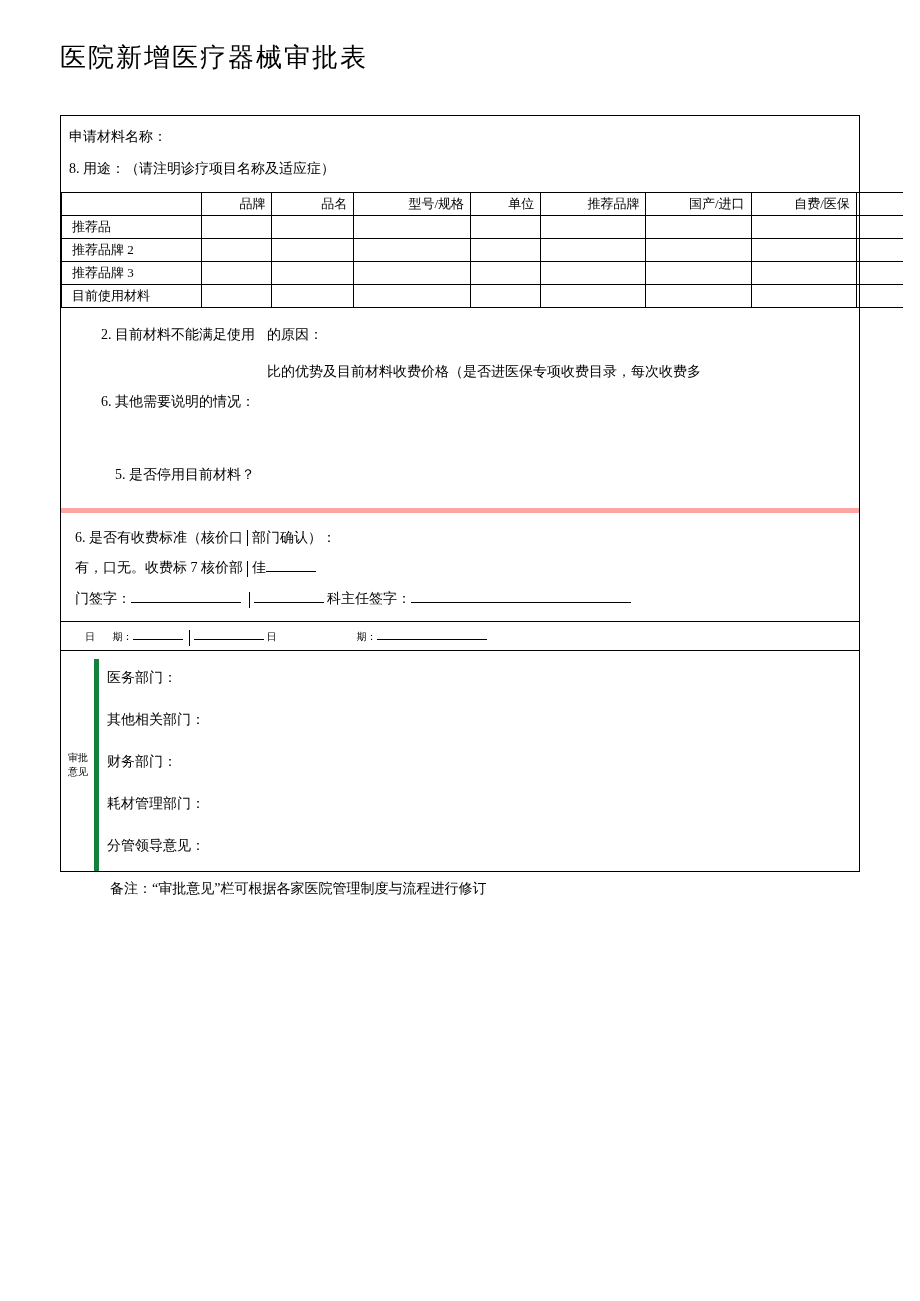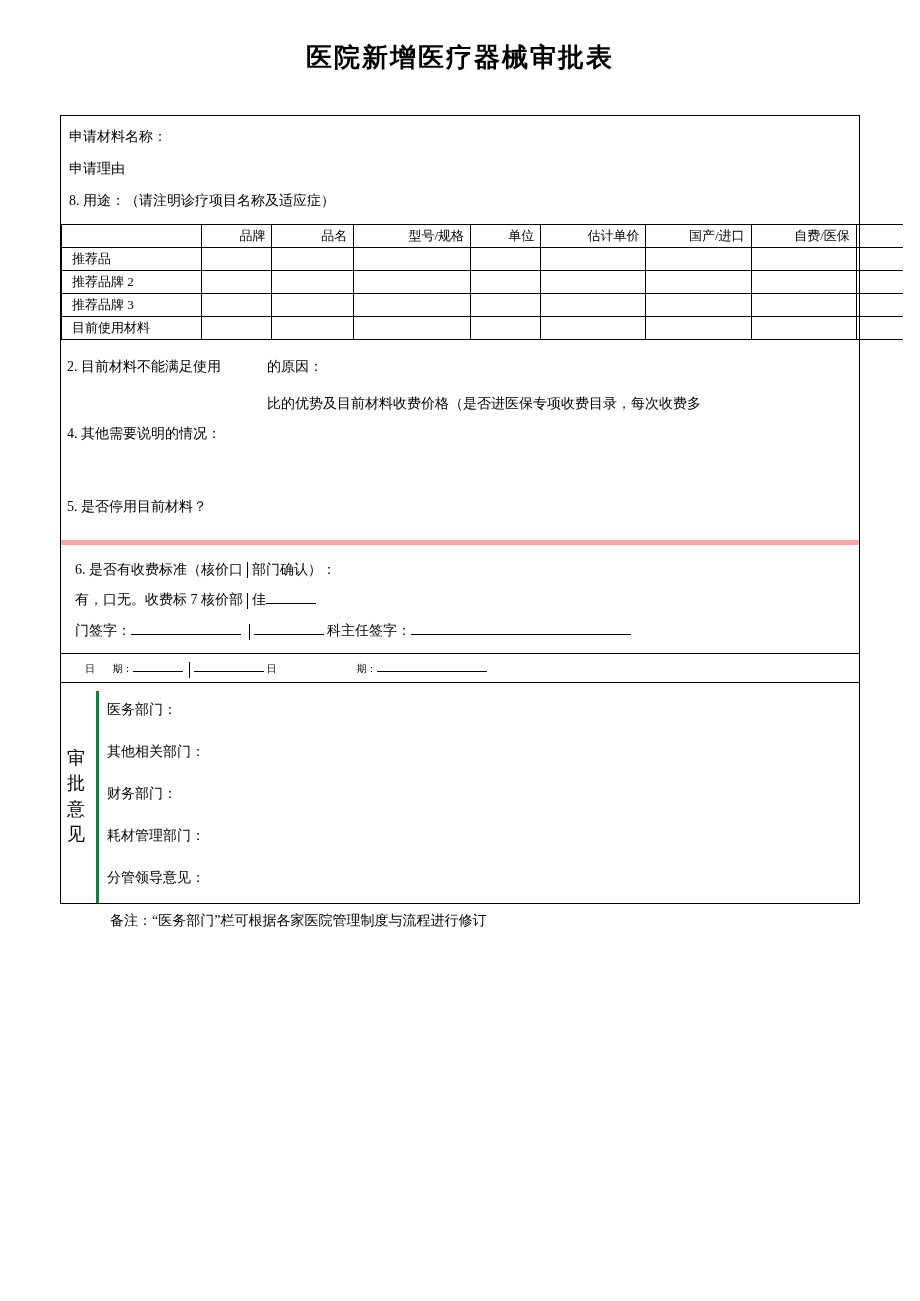--- a/index.html
+++ b/index.html
@@ -5,23 +5,22 @@
     * { box-sizing: border-box; margin: 0; padding: 0; }
     body {
       font-family: "SimSun", "宋体", serif;
       background: #fff;
       color: #000;
       font-size: 14px;
       padding: 40px 60px;
       width: 920px;
     }
     .title {
-      text-align: center;
       font-size: 26px;
-      font-weight: bold;
+      font-weight: normal;
       margin-bottom: 40px;
       letter-spacing: 2px;
     }
     .outer-box {
       border: 1px solid #000;
       border-bottom: none;
       padding: 12px 8px 8px 8px;
     }
     .line { margin-bottom: 14px; }
     .grid {
@@ -45,20 +44,21 @@
       border-top: 1px solid #000;
       margin-left: -8px;
       margin-right: -8px;
     }
     .section-left {
       width: 200px;
       padding: 14px 6px;
       font-size: 14px;
       line-height: 1.8;
       border-right: 1px solid #000;
+      text-align: right;
     }
     .row6-block {
       border-top: 5px solid #fca5a5;
       margin-left: -8px;
       margin-right: -8px;
       padding: 10px 6px 6px 14px;
       font-size: 14px;
       line-height: 2.2;
     }
     .u { display: inline-block; border-bottom: 1px solid #000; min-width: 70px; height: 14px; vertical-align: baseline; }
@@ -82,27 +82,27 @@
     }
     .approval {
       display: flex;
       border: 1px solid #000;
       border-top: none;
       margin-left: 0;
       margin-right: 0;
     }
     .approval-left {
       width: 38px;
-      border-right: 3px solid #15803d;
+      border-right: 5px solid #15803d;
       display: flex;
       align-items: center;
       justify-content: center;
       padding: 0 6px;
-      font-size: 18px;
-      text-align: left;
+      font-size: 10px;
+      text-align: right;
       line-height: 1.4;
     }
     .approval-right {
       flex: 1;
       padding: 10px 8px;
     }
     .approval-right div { margin-bottom: 24px; }
     .approval-right div:last-child { margin-bottom: 6px; }
     .note {
       margin-top: 8px;
@@ -119,32 +119,31 @@
     }
   </style>
 </head>
 <body>
 
 <h1 class="title">医院新增医疗器械审批表</h1>
 
 <div class="outer-box">
 
   <div class="line">申请材料名称：</div>
-  <div class="line">申请理由</div>
   <div class="line">8. 用途：（请注明诊疗项目名称及适应症）</div>
 
   <table class="grid">
     <tbody>
         <tr>
       <th style="width:120px"></th>
       <th style="width:60px">品牌</th>
       <th style="width:70px">品名</th>
       <th style="width:100px">型号/规格</th>
       <th style="width:60px">单位</th>
-      <th style="width:90px">估计单价</th>
+      <th style="width:90px">推荐品牌</th>
       <th style="width:90px">国产/进口</th>
       <th style="width:90px">自费/医保</th>
       <th style="width:40px;border-right:none"></th>
     </tr>
     <tr>
       <td class="lbl">推荐品</td>
       <td></td>
           <td></td>
           <td></td>
           <td></td>
@@ -192,21 +191,21 @@
   <div class="section-row pad-left-float" style="border-top:none">
     <div class="section-left" style="border-right:none">2. 目前材料不能满足使用</div>
     <div class="float-top">的原因：</div>
   </div>
 
   <div class="section-row pad-left-float" style="border-top:none">
     <div class="float-top" style="top:2px">比的优势及目前材料收费价格（是否进医保专项收费目录，每次收费多</div>
   </div>
 
   <div class="section-row" style="border-top:none">
-    <div class="section-left" style="border-right:none;padding-top:28px;padding-bottom:28px">4. 其他需要说明的情况：</div>
+    <div class="section-left" style="border-right:none;padding-top:28px;padding-bottom:28px">6. 其他需要说明的情况：</div>
   </div>
 
   <div class="section-row" style="border-top:none">
     <div class="section-left" style="border-right:none;padding-top:20px;padding-bottom:20px">5. 是否停用目前材料？</div>
   </div>
 
   <div class="row6-block">
     <div>
       <span>6. 是否有收费标准（核价口</span><span class="split-sign"></span><span>部门确认）：</span>
     </div>
@@ -235,13 +234,13 @@
   <div class="approval-left">审批意见</div>
   <div class="approval-right">
     <div>医务部门：</div>
     <div>其他相关部门：</div>
     <div>财务部门：</div>
     <div>耗材管理部门：</div>
     <div>分管领导意见：</div>
   </div>
 </div>
 
-<div class="note">备注：“医务部门”栏可根据各家医院管理制度与流程进行修订</div>
+<div class="note">备注：“审批意见”栏可根据各家医院管理制度与流程进行修订</div>
 
 </body></html>

